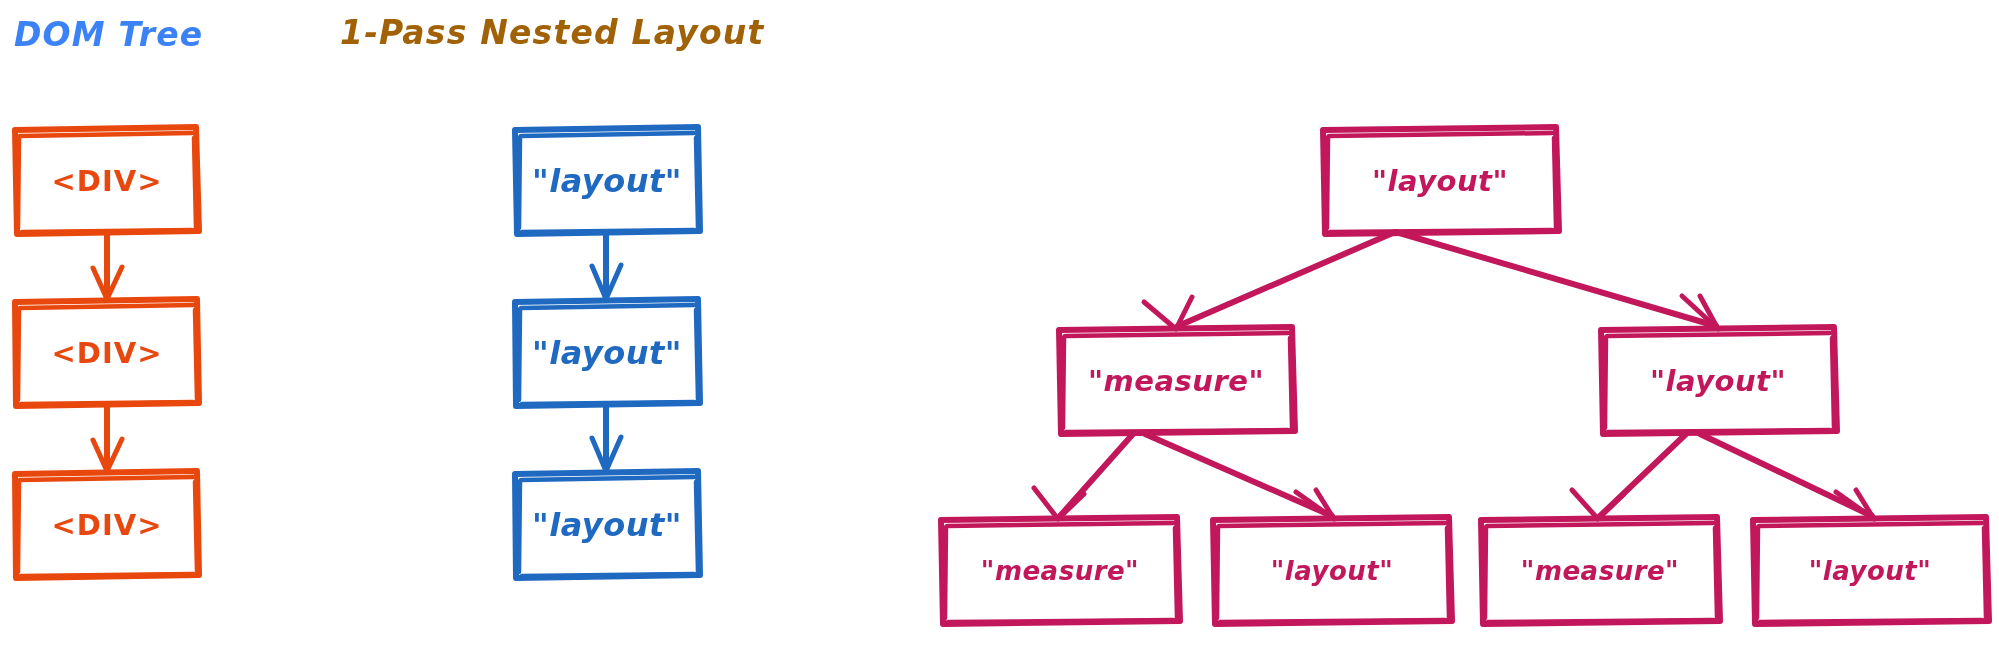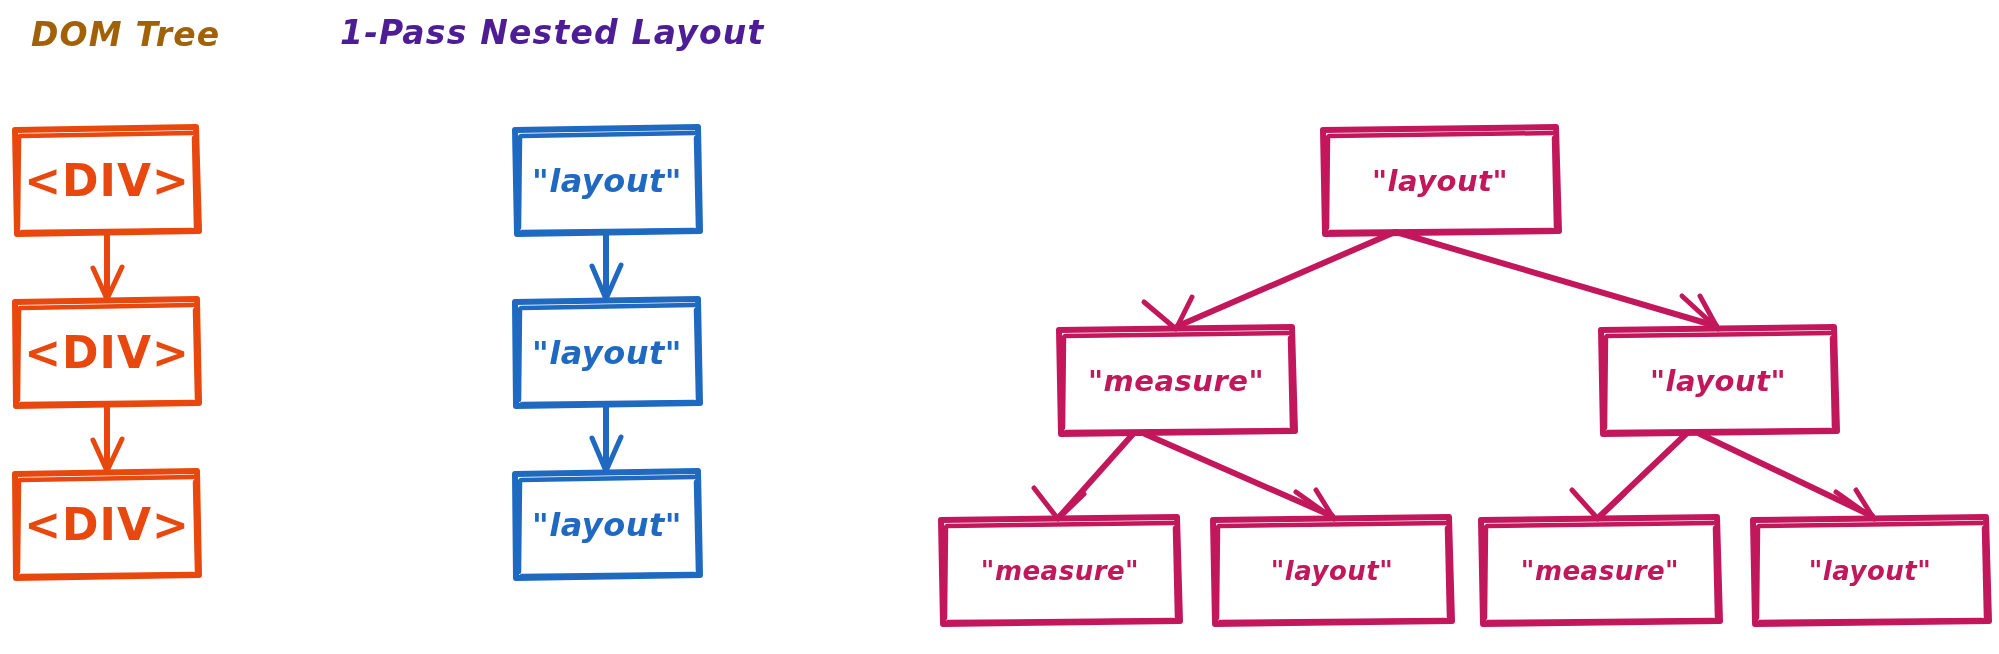--- a/index.html
+++ b/index.html
@@ -31,41 +31,41 @@
   }
   .title {
     position: absolute;
     white-space: nowrap;
     font-family: "DejaVu Sans", sans-serif;
     font-weight: 700;
     font-style: italic;
     font-size: 33px;
     letter-spacing: 1.2px;
   }
-  .title-dom   { left: 14px;   top: 15px;  color: #a16207; margin-left: 17px; }
-  .title-one   { left: 340px;  top: 13px;  color: #4c1d95; }
+  .title-dom   { left: 14px;   top: 15px;  color: #3b82f6; }
+  .title-one   { left: 340px;  top: 13px;  color: #a16207; }
   .title-two   { left: 1168px; top: 13px;  color: #c2185b; }
 
   .nodebox {
     position: absolute;
     box-sizing: border-box;
     display: flex;
     align-items: center;
     justify-content: center;
   }
   .nodelabel {
     font-family: "DejaVu Sans", sans-serif;
     font-weight: 700;
     white-space: nowrap;
     line-height: 1;
     user-select: none;
   }
   .lbl-dom {
     color: #e8470e;
-    font-size: 44px;
+    font-size: 29px;
     letter-spacing: 1px;
   }
   .lbl-blue {
     color: #1f69c0;
     font-size: 32px;
     font-style: italic;
     letter-spacing: .5px;
   }
   .lbl-crim {
     color: #c2185b;

